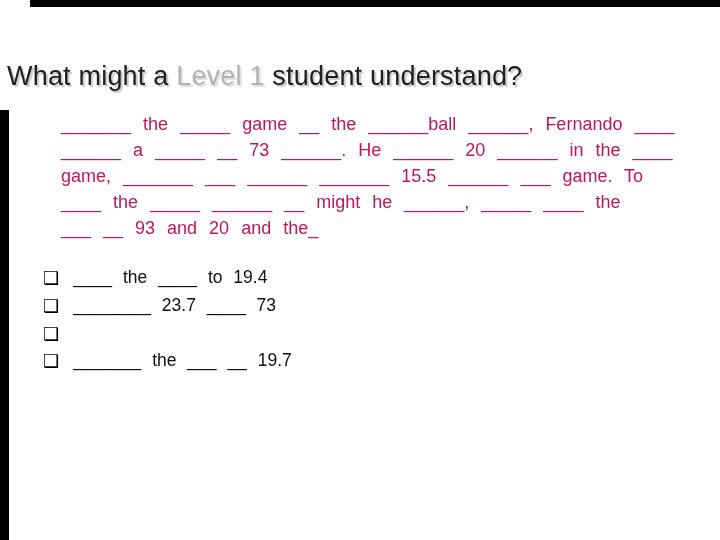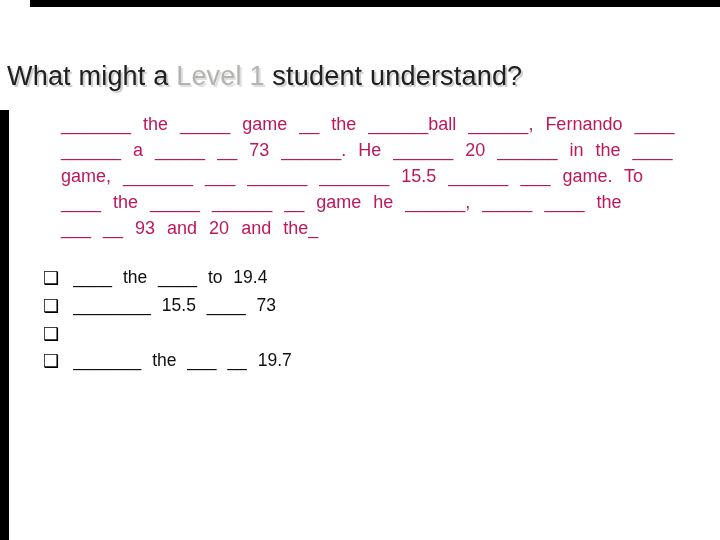--- a/index.html
+++ b/index.html
@@ -98,32 +98,32 @@
 
   <div class="bar-top"></div>
   <div class="bar-left"></div>
 
   <h1 class="slide-title"><span>What might a </span><span class="title-highlight">Level 1</span><span> student understand?</span></h1>
 
   <div class="fill-paragraph">
     <div class="para-line">_______ the _____ game __ the ______ball ______, Fernando ____</div>
     <div class="para-line">______ a _____ __ 73 ______. He ______ 20 ______ in the ____</div>
     <div class="para-line">game, _______ ___ ______ _______ 15.5 ______ ___ game. To</div>
-    <div class="para-line">____ the _____ ______ __ game he ______, _____ ____ the</div>
+    <div class="para-line">____ the _____ ______ __ might he ______, _____ ____ the</div>
     <div class="para-line">___ __ 93 and 20 and the_</div>
   </div>
 
   <div class="bullet-list">
     <div class="bullet-row">
       <span class="checkbox-marker">❑</span>
       <span class="bullet-text">____ the ____ to 19.4</span>
     </div>
     <div class="bullet-row">
       <span class="checkbox-marker">❑</span>
-      <span class="bullet-text">________ 15.5 ____ 73</span>
+      <span class="bullet-text">________ 23.7 ____ 73</span>
     </div>
     <div class="bullet-row">
       <span class="checkbox-marker">❑</span>
     </div>
     <div class="bullet-row">
       <span class="checkbox-marker">❑</span>
       <span class="bullet-text">_______ the ___ __ 19.7</span>
     </div>
   </div>
 

